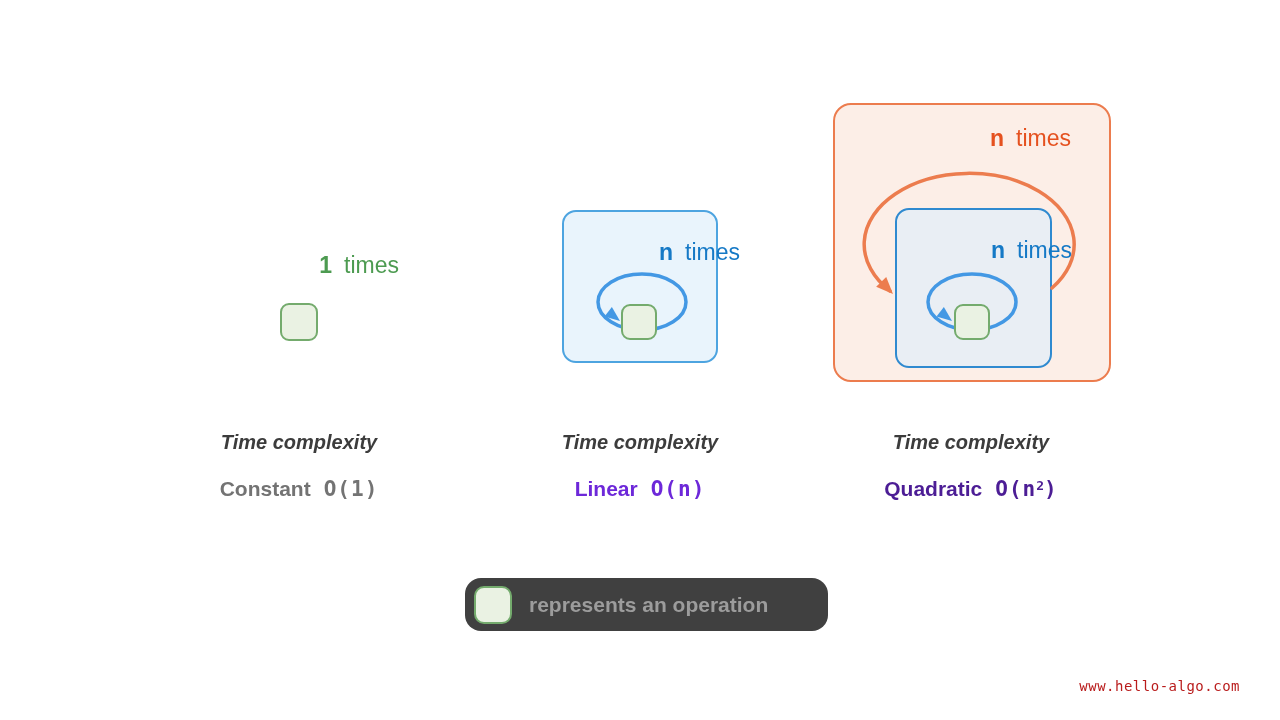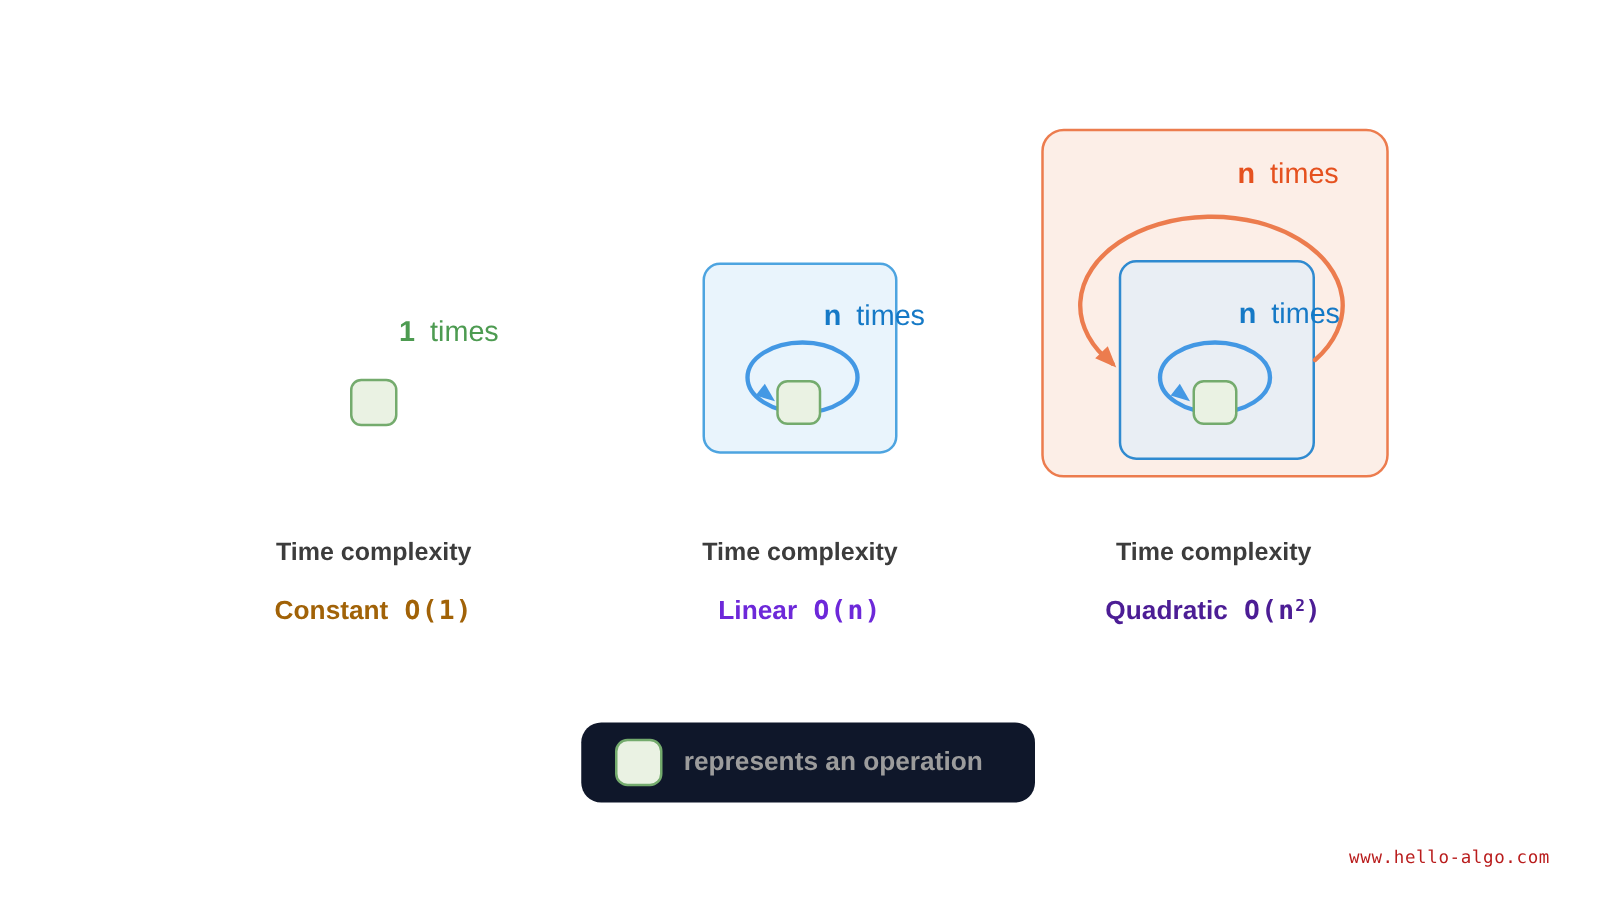--- a/index.html
+++ b/index.html
@@ -40,34 +40,34 @@
   .times .word{margin-left:12px;font-weight:500;}
   .times.constant{left:199px;top:251px;color:#4d9b51;}
   .times.linear{left:540px;top:238px;color:#1579c6;}
   .times.quad-outer{left:871px;top:124px;color:#e5511f;}
   .times.quad-inner{left:872px;top:236px;color:#1579c6;}
   
   .cap{
     position:absolute;z-index:5;width:250px;text-align:center;white-space:nowrap;
     font-weight:bold;color:#3c3c3c;font-size:20px;line-height:24px;
   }
-  .cap.row1{top:430px;}
+  .cap.row1{top:430px;font-style:italic;}
   .cap.row2{top:474px;font-size:21px;}
   .cap.c1{left:174px;} .cap.c2{left:515px;} .cap.c3{left:846px;}
-  .cap.row2.c1{color:#a16207;} .cap.row2.c2{color:#6d28d9;} .cap.row2.c3{color:#4c1d95;}
+  .cap.row2.c1{color:#737373;} .cap.row2.c2{color:#6d28d9;} .cap.row2.c3{color:#4c1d95;}
   .bigo{
     font-family:"DejaVu Sans Mono","Liberation Mono",monospace;
     margin-left:13px;letter-spacing:1px;font-weight:bold;
   }
   .bigo sup{font-size:13px;vertical-align:6px;letter-spacing:0;}
   
   .legend{
-    position:absolute;left:465px;top:578px;width:363px;height:64px;z-index:5;
-    background:#0f172a;border-radius:16px;display:flex;align-items:center;
-    padding-left:27px;box-sizing:border-box;
+    position:absolute;left:465px;top:578px;width:363px;height:53px;z-index:5;
+    background:#404040;border-radius:16px;display:flex;align-items:center;
+    padding-left:9px;box-sizing:border-box;
   }
   .legend .sq-leg{
     width:38px;height:38px;box-sizing:border-box;flex:0 0 auto;
     background:#eaf2e3;border:2px solid #74ab6d;border-radius:10px;
   }
   .legend .legend-text{
     margin-left:17px;font-size:21px;font-weight:bold;color:#9c9c9c;white-space:nowrap;
   }
   
   .watermark{

